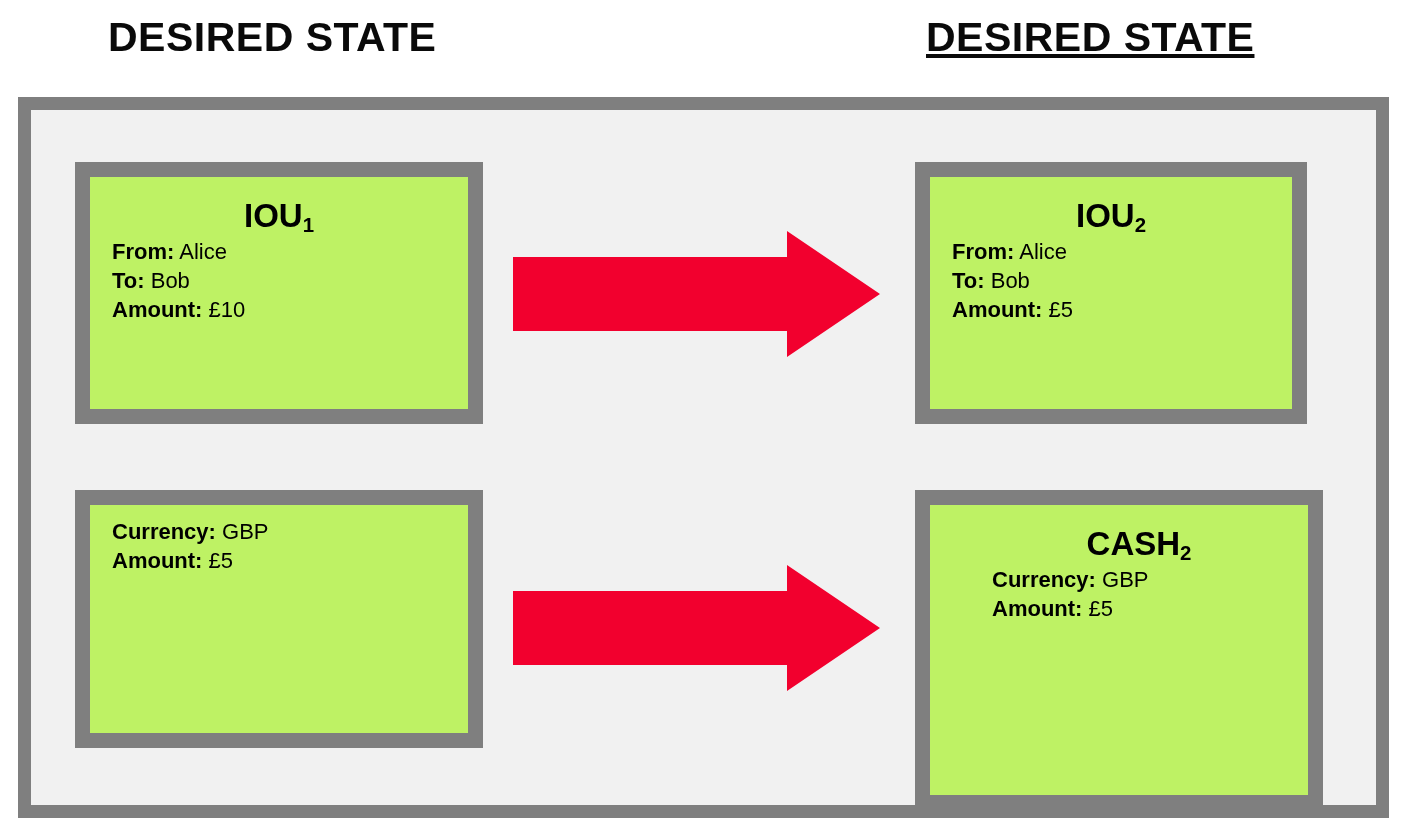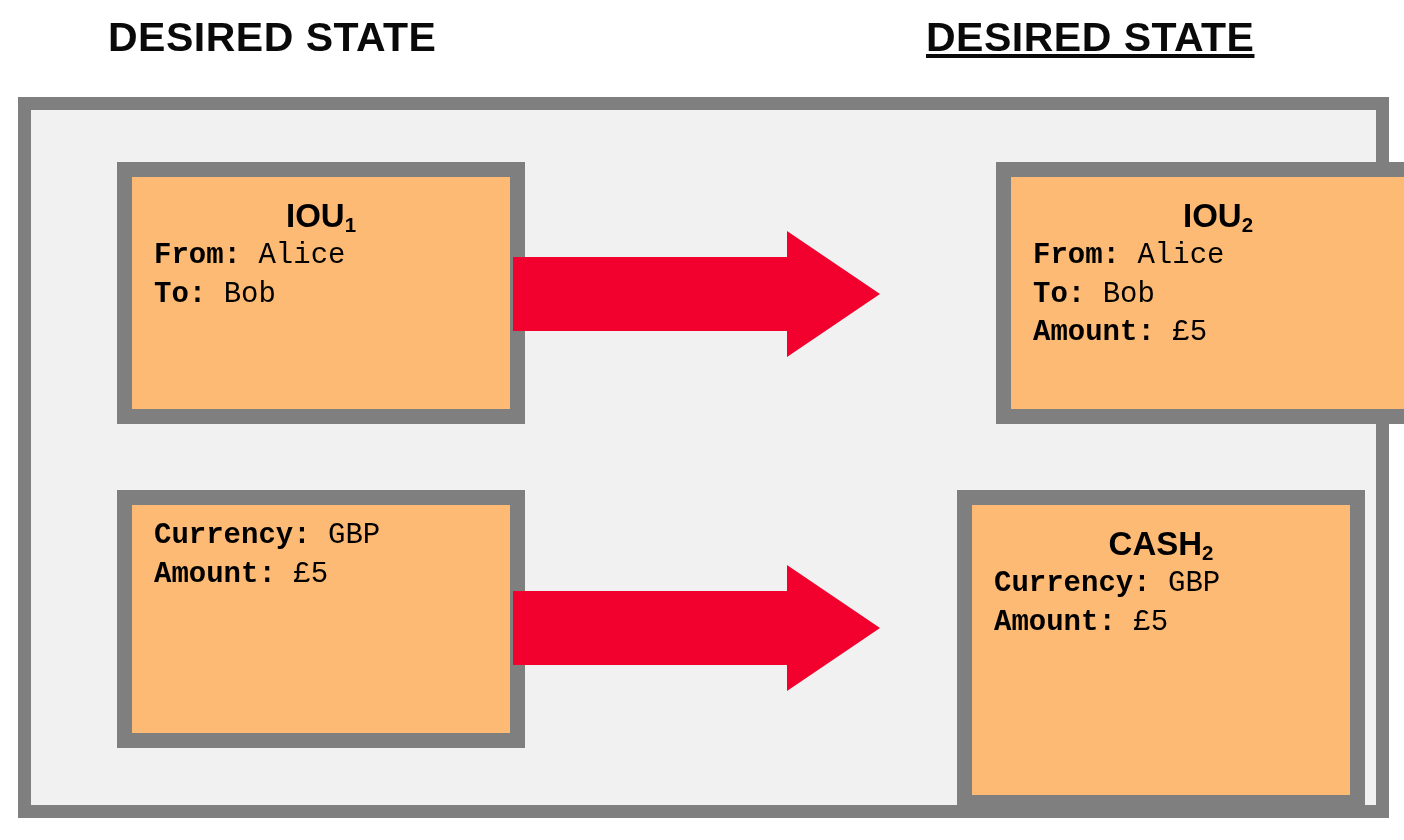--- a/index.html
+++ b/index.html
@@ -45,28 +45,27 @@
     box-sizing: border-box;
     border: 13px solid #7f7f7f;
     background: #f1f1f1;
   }
 
   
   .state-box {
     position: absolute;
     box-sizing: border-box;
     border: 15px solid #7f7f7f;
-    background: #fdba74;
+    background: #bef264;
     padding: 12px 0 0 0;
-    margin-left: 42px;
   }
   #box-iou1  { left: 75px;  top: 162px; width: 408px; height: 262px; }
-  #box-iou2  { left: 954px; top: 162px; width: 444px; height: 262px; }
+  #box-iou2  { left: 915px; top: 162px; width: 392px; height: 262px; }
   #box-cash1 { left: 75px;  top: 490px; width: 408px; height: 258px; }
-  #box-cash2 { left: 915px; top: 490px; width: 408px; height: 320px; }
+  #box-cash2 { left: 915px; top: 490px; width: 408px; height: 320px; padding-left: 40px; }
 
   .box-title {
     text-align: center;
     font-size: 33px;
     font-weight: bold;
     line-height: 1.15;
     margin: 8px 0 2px 0;
     white-space: nowrap;
   }
   .box-title sub {
@@ -74,24 +73,23 @@
     vertical-align: baseline;
     position: relative;
     bottom: -0.22em;
     font-weight: bold;
   }
 
   .field-list {
     padding: 0 0 0 22px;
   }
   .field-row {
-    font-size: 29px;
+    font-size: 22px;
     line-height: 1.33;
     white-space: nowrap;
-    font-family: Liberation Mono, monospace;
   }
   .field-label {
     font-weight: bold;
   }
   .field-value {
     font-weight: normal;
   }
 
   
   .arrow {
@@ -115,20 +113,24 @@
       <span>IOU</span><sub>1</sub>
     </div>
     <div class="field-list">
       <div class="field-row">
         <span class="field-label">From:</span>
         <span class="field-value">Alice</span>
       </div>
       <div class="field-row">
         <span class="field-label">To:</span>
         <span class="field-value">Bob</span>
+      </div>
+      <div class="field-row">
+        <span class="field-label">Amount:</span>
+        <span class="field-value">£10</span>
       </div>
     </div>
   </div>
 
   <div class="state-box" id="box-iou2">
     <div class="box-title">
       <span>IOU</span><sub>2</sub>
     </div>
     <div class="field-list">
       <div class="field-row">

